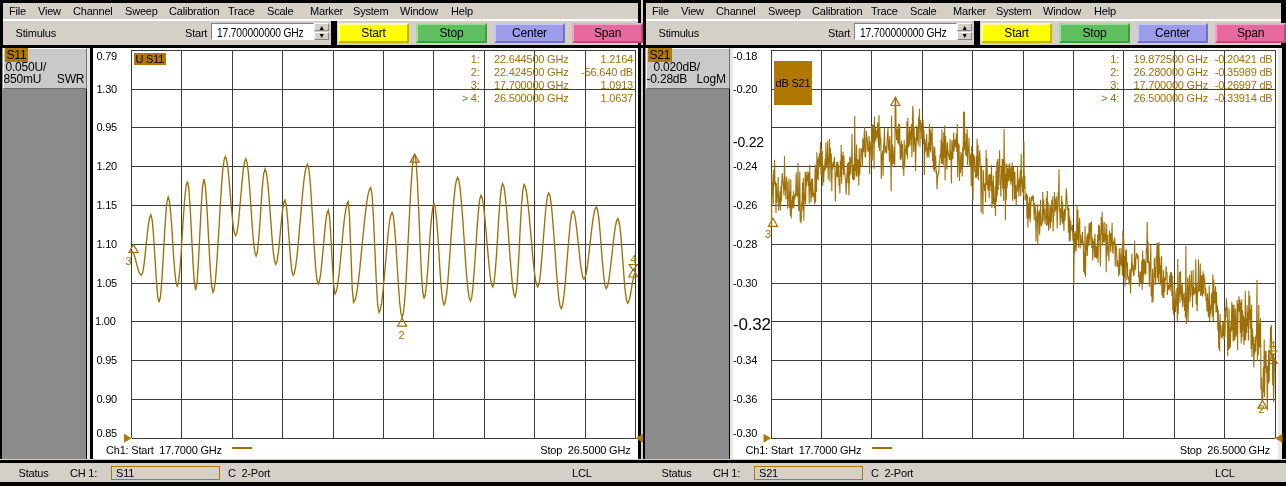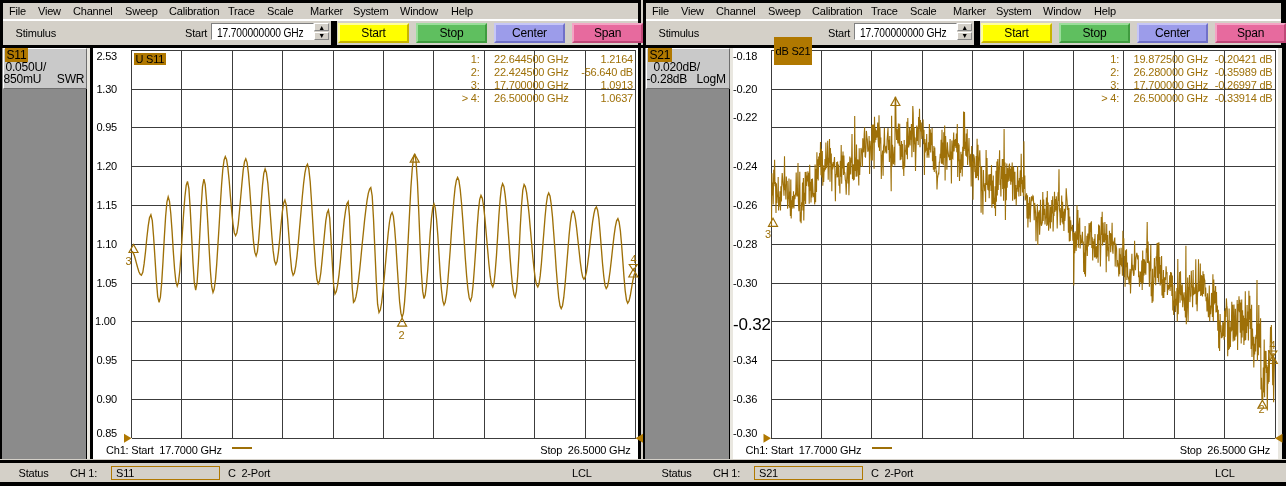--- a/index.html
+++ b/index.html
@@ -141,44 +141,44 @@
     <polygon points="1282.5,433.7 1282.5,442.7 1275.0,438.2" fill="#b07800"></polygon>
     <polygon points="768.5,226.3 777.5,226.3 773.0,218.3" fill="none" stroke="#9e7008" stroke-width="1.2"></polygon>
     <polygon points="890.9,105.5 899.9,105.5 895.4,97.5" fill="none" stroke="#9e7008" stroke-width="1.2"></polygon>
     <polygon points="1257.9,408.2 1266.9,408.2 1262.4,400.2" fill="none" stroke="#9e7008" stroke-width="1.2"></polygon>
     <polygon points="1268.8,351.0 1276.8,351.0 1272.8,357.0" fill="none" stroke="#9e7008" stroke-width="1.2"></polygon>
     <polygon points="1268.3,363.5 1277.3,363.5 1272.8,355.5" fill="none" stroke="#9e7008" stroke-width="1.2"></polygon>
     <text x="765" y="238" fill="#9e7008" font-size="11px" font-family="Liberation Sans">3</text>
     <text x="1258.5" y="413" fill="#9e7008" font-size="11px" font-family="Liberation Sans">2</text>
     <text x="1269.5" y="349" fill="#9e7008" font-size="11px" font-family="Liberation Sans">4</text>
   </svg>
-<div style="position:absolute;left:95px;top:50.0px;width:22px;text-align:right;font-size:11px">2.53</div>
+<div style="position:absolute;left:95px;top:50.0px;width:22px;text-align:right;font-size:11px">0.79</div>
 <div style="position:absolute;left:95px;top:82.6px;width:22px;text-align:right;font-size:11px">1.30</div>
 <div style="position:absolute;left:95px;top:121.4px;width:22px;text-align:right;font-size:11px">0.95</div>
 <div style="position:absolute;left:95px;top:160.2px;width:22px;text-align:right;font-size:11px">1.20</div>
 <div style="position:absolute;left:95px;top:199.0px;width:22px;text-align:right;font-size:11px">1.15</div>
 <div style="position:absolute;left:95px;top:237.8px;width:22px;text-align:right;font-size:11px">1.10</div>
 <div style="position:absolute;left:95px;top:276.5px;width:22px;text-align:right;font-size:11px">1.05</div>
 <div style="position:absolute;left:95px;top:315.3px;width:22px;text-align:left;font-size:11px">1.00</div>
 <div style="position:absolute;left:95px;top:354.1px;width:22px;text-align:right;font-size:11px">0.95</div>
 <div style="position:absolute;left:95px;top:392.9px;width:22px;text-align:right;font-size:11px">0.90</div>
 <div style="position:absolute;left:95px;top:427.0px;width:22px;text-align:right;font-size:11px">0.85</div>
 <div style="position:absolute;left:733px;top:50.0px;width:24px;text-align:right;font-size:11px">-0.18</div>
 <div style="position:absolute;left:733px;top:82.6px;width:24px;text-align:right;font-size:11px">-0.20</div>
-<div style="position:absolute;left:733px;top:111px;width:24px;text-align:right;font-size:11px">-0.22</div>
+<div style="position:absolute;left:733px;top:134px;width:24px;text-align:right;font-size:14px">-0.22</div>
 <div style="position:absolute;left:733px;top:160.2px;width:24px;text-align:right;font-size:11px">-0.24</div>
 <div style="position:absolute;left:733px;top:199.0px;width:24px;text-align:right;font-size:11px">-0.26</div>
 <div style="position:absolute;left:733px;top:237.8px;width:40px;text-align:left;font-size:11px">-0.28</div>
 <div style="position:absolute;left:733px;top:276.5px;width:24px;text-align:right;font-size:11px">-0.30</div>
 <div style="position:absolute;left:733px;top:315.3px;width:24px;text-align:right;font-size:17px">-0.32</div>
 <div style="position:absolute;left:733px;top:354.1px;width:24px;text-align:right;font-size:11px">-0.34</div>
 <div style="position:absolute;left:733px;top:392.9px;width:24px;text-align:right;font-size:11px">-0.36</div>
 <div style="position:absolute;left:733px;top:427.0px;width:24px;text-align:right;font-size:11px">-0.30</div>
 <div style="position:absolute;left:133.5px;top:52.5px;background:#b07800;font-size:11px;padding:0 2px">U&nbsp;S11</div>
-<div style="position:absolute;left:773.5px;top:37px;background:#b07800;font-size:11px;padding:8px 2px">dB&nbsp;S21</div>
+<div style="position:absolute;left:773.5px;top:61px;background:#b07800;font-size:11px;padding:16px 2px">dB&nbsp;S21</div>
 <div class="ro" style="left:419.5px;top:52.5px;width:60px">1:</div>
 <div class="ro" style="left:473.5px;top:52.5px;width:95px">22.644500 GHz</div>
 <div class="ro" style="left:555.0px;top:52.5px;width:78px">1.2164</div>
 <div class="ro" style="left:419.5px;top:65.7px;width:60px">2:</div>
 <div class="ro" style="left:473.5px;top:65.7px;width:95px">22.424500 GHz</div>
 <div class="ro" style="left:555.0px;top:65.7px;width:78px">-56.640 dB</div>
 <div class="ro" style="left:419.5px;top:78.9px;width:60px">3:</div>
 <div class="ro" style="left:473.5px;top:78.9px;width:95px">17.700000 GHz</div>
 <div class="ro" style="left:555.0px;top:78.9px;width:78px">1.0913</div>
 <div class="ro" style="left:419.5px;top:92.1px;width:60px">&gt; 4:</div>

